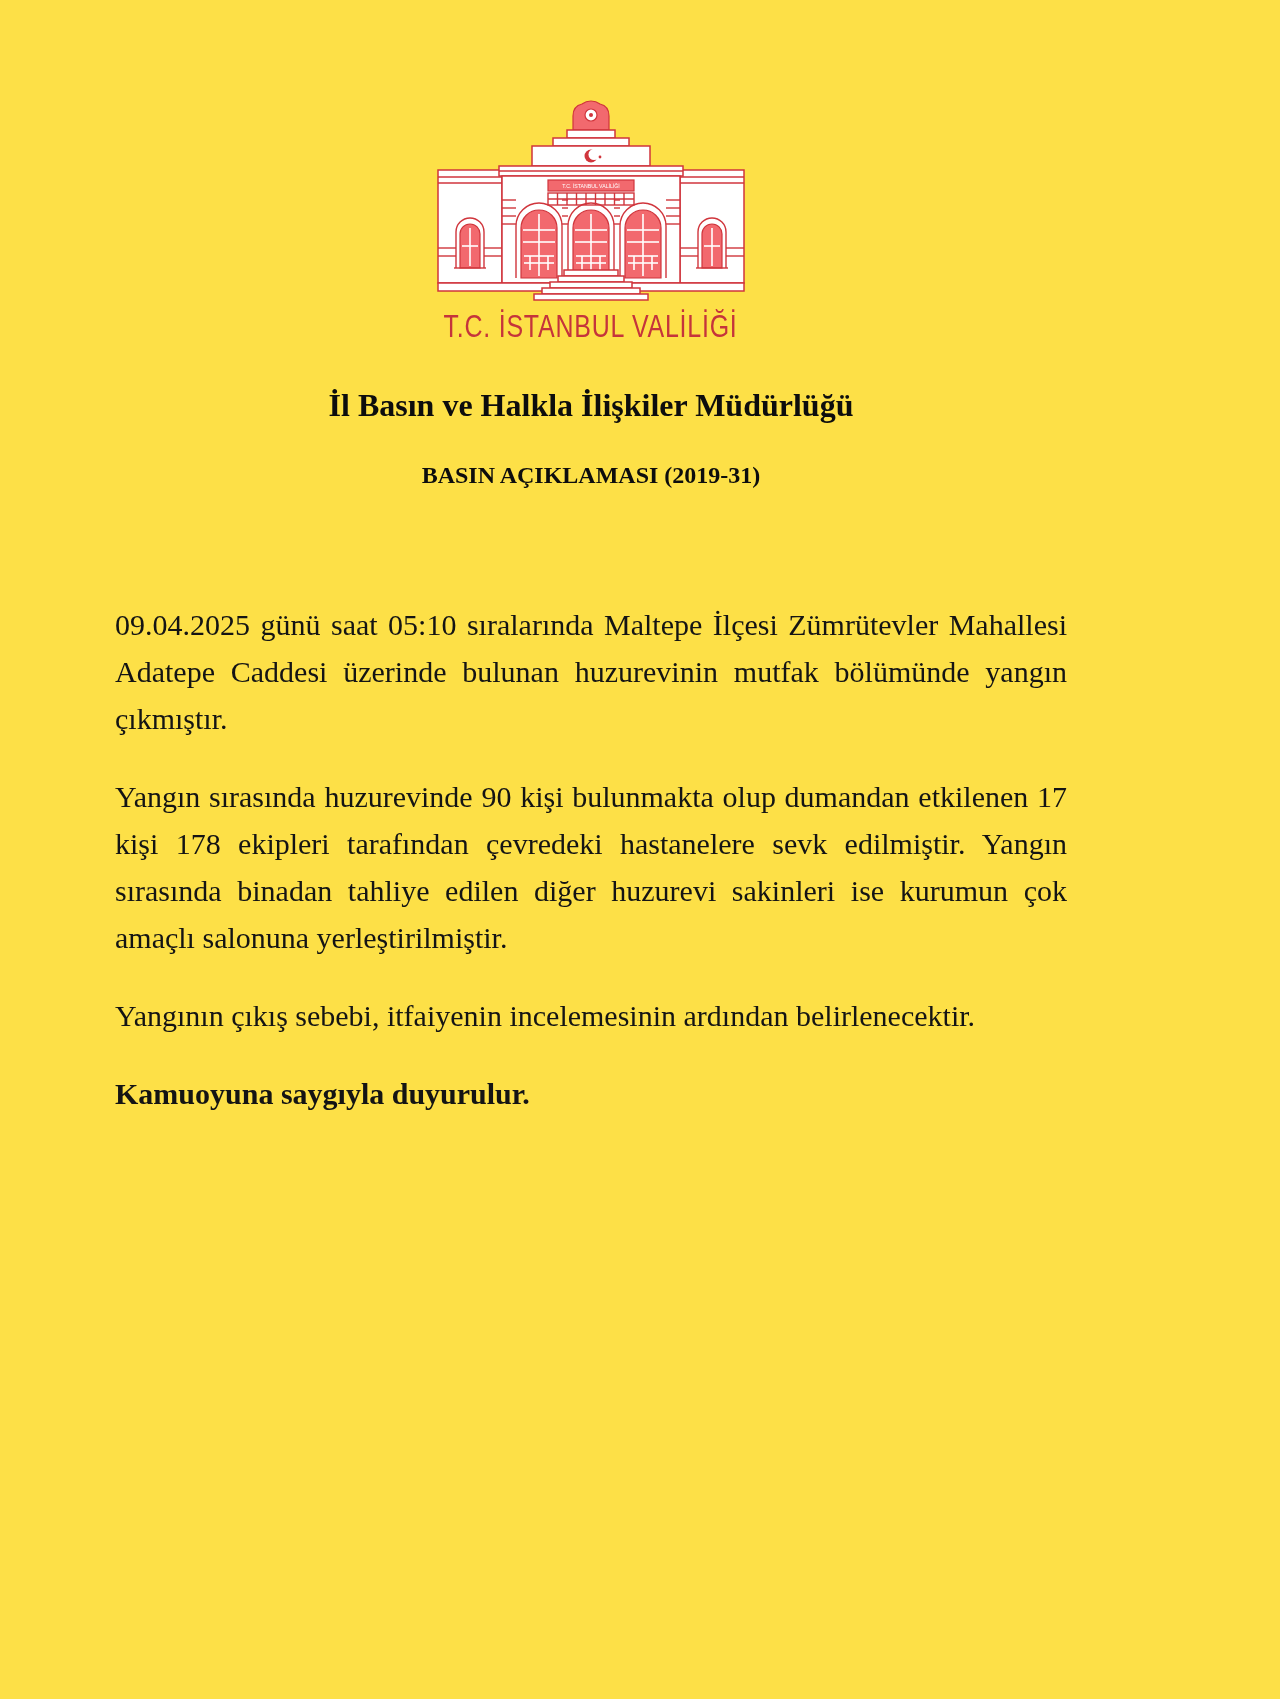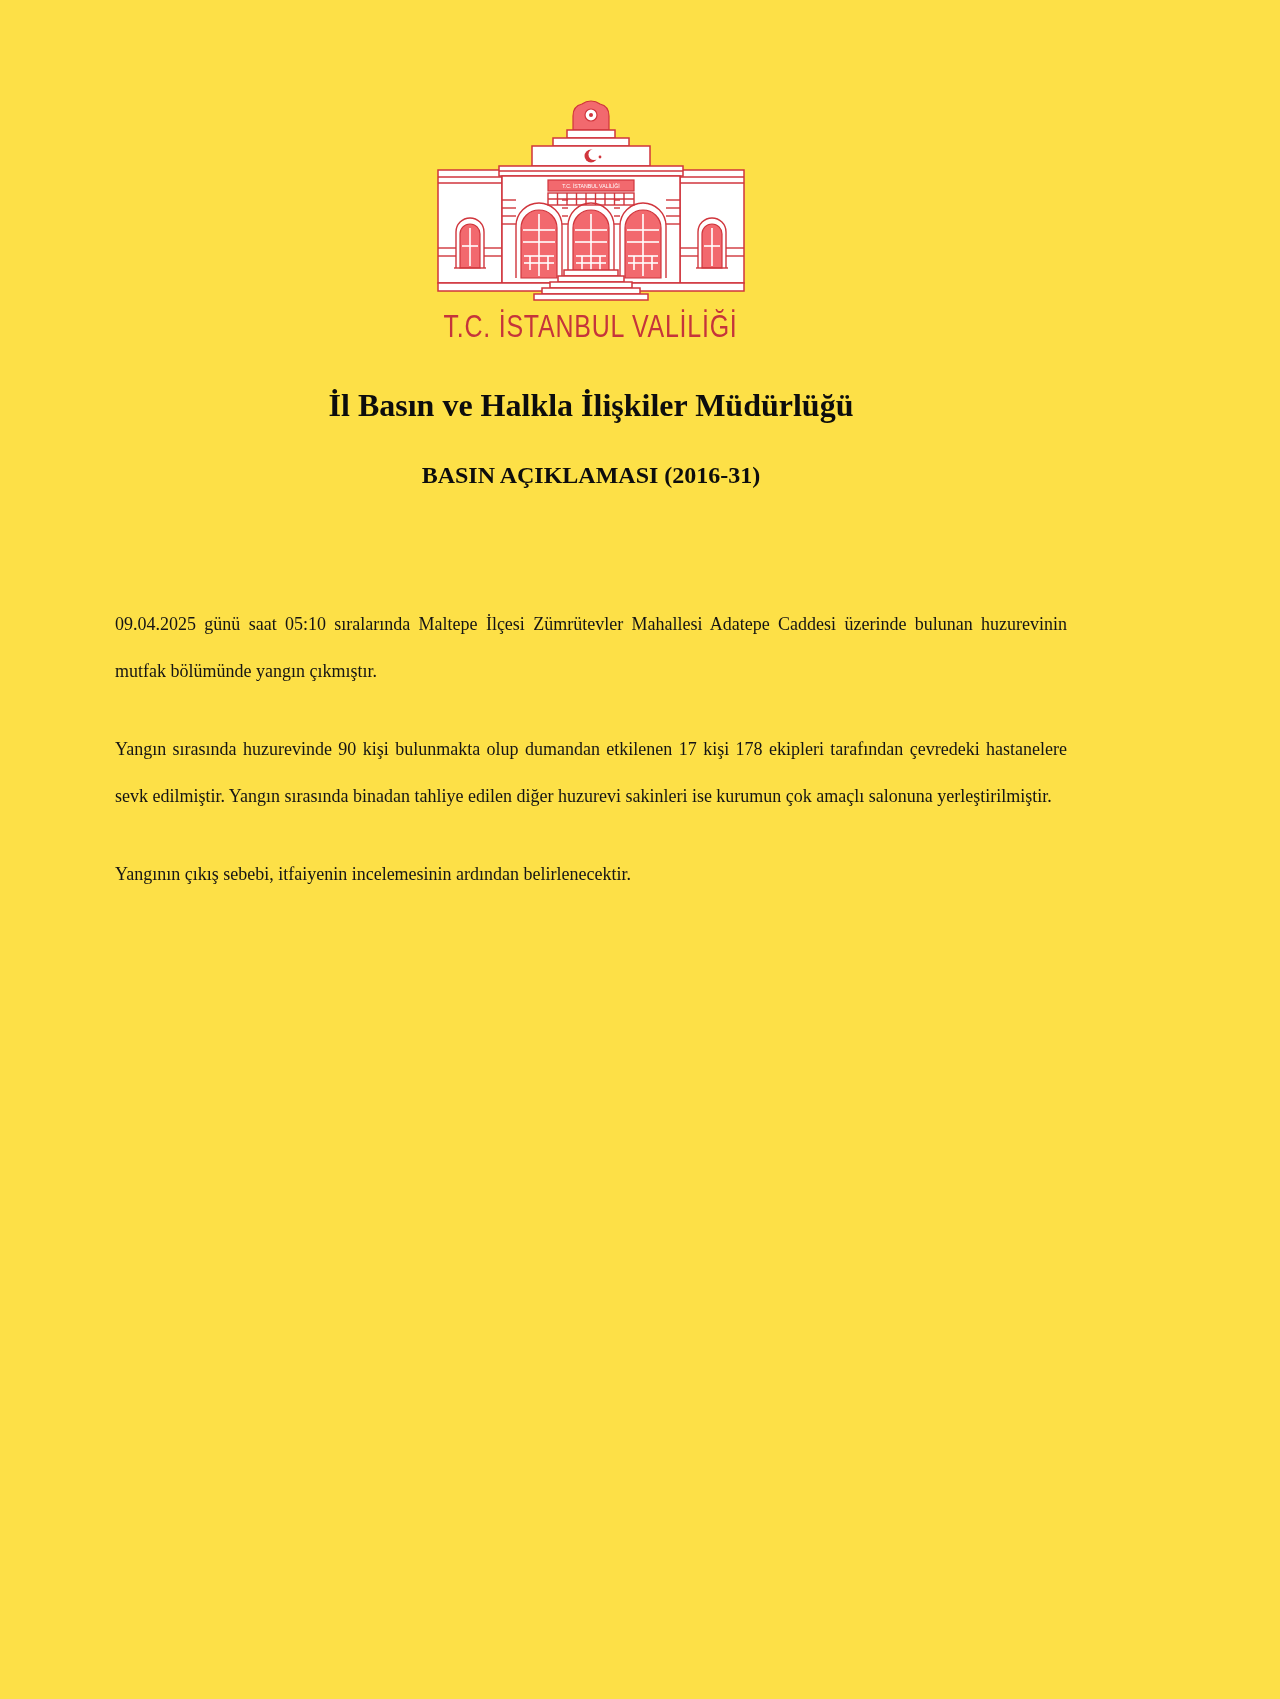--- a/index.html
+++ b/index.html
@@ -44,21 +44,21 @@
     margin: 38px 0 0 0;
     text-align: center;
     font-size: 24px;
     line-height: 32px;
     font-weight: bold;
     color: #0d0d0d;
   }
   .body-text { margin-top: 110px; }
   .body-text p {
     margin: 0 0 31px 0;
-    font-size: 18px;
+    font-size: 30px;
     line-height: 47px;
     text-align: justify;
     color: #141414;
   }
   .body-text p.closing {
     font-weight: bold;
     text-align: left;
   }
   
   .wh { fill: #ffffff; stroke: #d0353c; stroke-width: 1.5; }
@@ -201,22 +201,23 @@
           <rect class="wh" x="122" y="176" width="66" height="6"></rect>
           <rect class="wh" x="114" y="182" width="82" height="6"></rect>
           <rect class="wh" x="106" y="188" width="98" height="6"></rect>
           <rect class="wh" x="98" y="194" width="114" height="6"></rect>
         </g>
       </svg>
       <span class="logo-caption">T.C. İSTANBUL VALİLİĞİ</span>
     </div>
 
     <h1 class="dept-title">İl Basın ve Halkla İlişkiler Müdürlüğü</h1>
-    <h2 class="release-title">BASIN AÇIKLAMASI (2016-31)</h2>
+    <h2 class="release-title">BASIN AÇIKLAMASI (2019-31)</h2>
 
     <div class="body-text">
       <p>09.04.2025 günü saat 05:10 sıralarında Maltepe İlçesi Zümrütevler Mahallesi Adatepe Caddesi üzerinde bulunan huzurevinin mutfak bölümünde yangın çıkmıştır.</p>
       <p>Yangın sırasında huzurevinde 90 kişi bulunmakta olup dumandan etkilenen 17 kişi 178 ekipleri tarafından çevredeki hastanelere sevk edilmiştir. Yangın sırasında binadan tahliye edilen diğer huzurevi sakinleri ise kurumun çok amaçlı salonuna yerleştirilmiştir.</p>
       <p>Yangının çıkış sebebi, itfaiyenin incelemesinin ardından belirlenecektir.</p>
+      <p class="closing">Kamuoyuna saygıyla duyurulur.</p>
     </div>
 
   </div>
 </div>
 
 </body></html>

